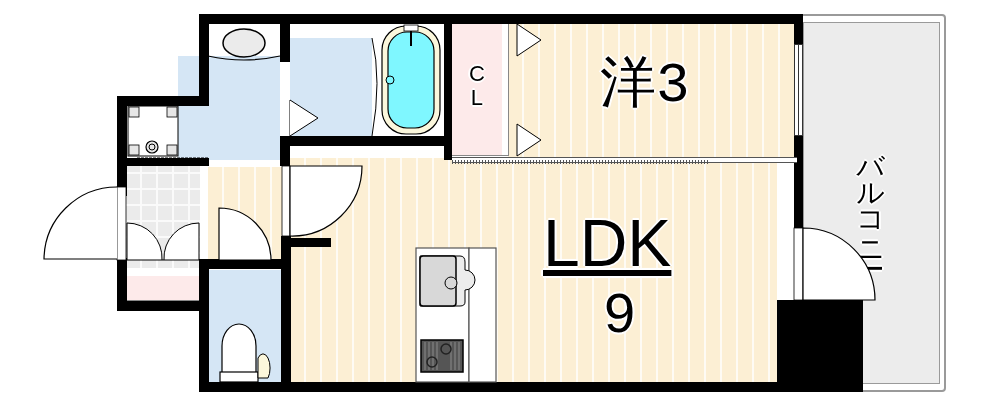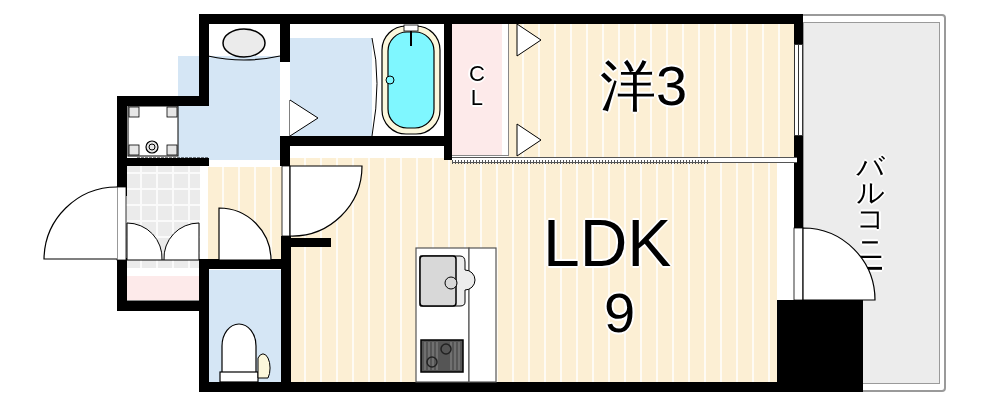--- a/index.html
+++ b/index.html
@@ -166,15 +166,15 @@
     <path d="M425 342 v28 M429 342 v28 M433 342 v28 M437 342 v28 M451 342 v28 M455 342 v28 M459 342 v28" stroke="#999" stroke-width="0.8"></path>
     <circle cx="446" cy="349" r="5" fill="none" stroke="#222" stroke-width="1.5"></circle>
     <circle cx="432" cy="362" r="5" fill="none" stroke="#222" stroke-width="1.5"></circle>
   </g>
 </svg>
 
 <div class="label-big" style="left:469px; top:62px; font-size:22px; text-align:center; line-height:24px;">
   <div>C</div>
   <div>L</div>
 </div>
-<div class="label-big" style="left:600px; top:58px; font-size:56px; font-family:Liberation Sans, sans-serif;">洋3</div>
-<div class="label-big" style="left:543px; top:210px; font-size:66px;">LDK</div>
+<div class="label-big" style="left:600px; top:58px; font-size:56px; font-family:Liberation Mono, monospace;">洋3</div>
+<div class="label-big" style="left:543px; top:210px; font-size:66px;text-decoration:underline;">LDK</div>
 <div class="label-big" style="left:604px; top:285px; font-size:56px;">9</div>
 
 </body></html>

